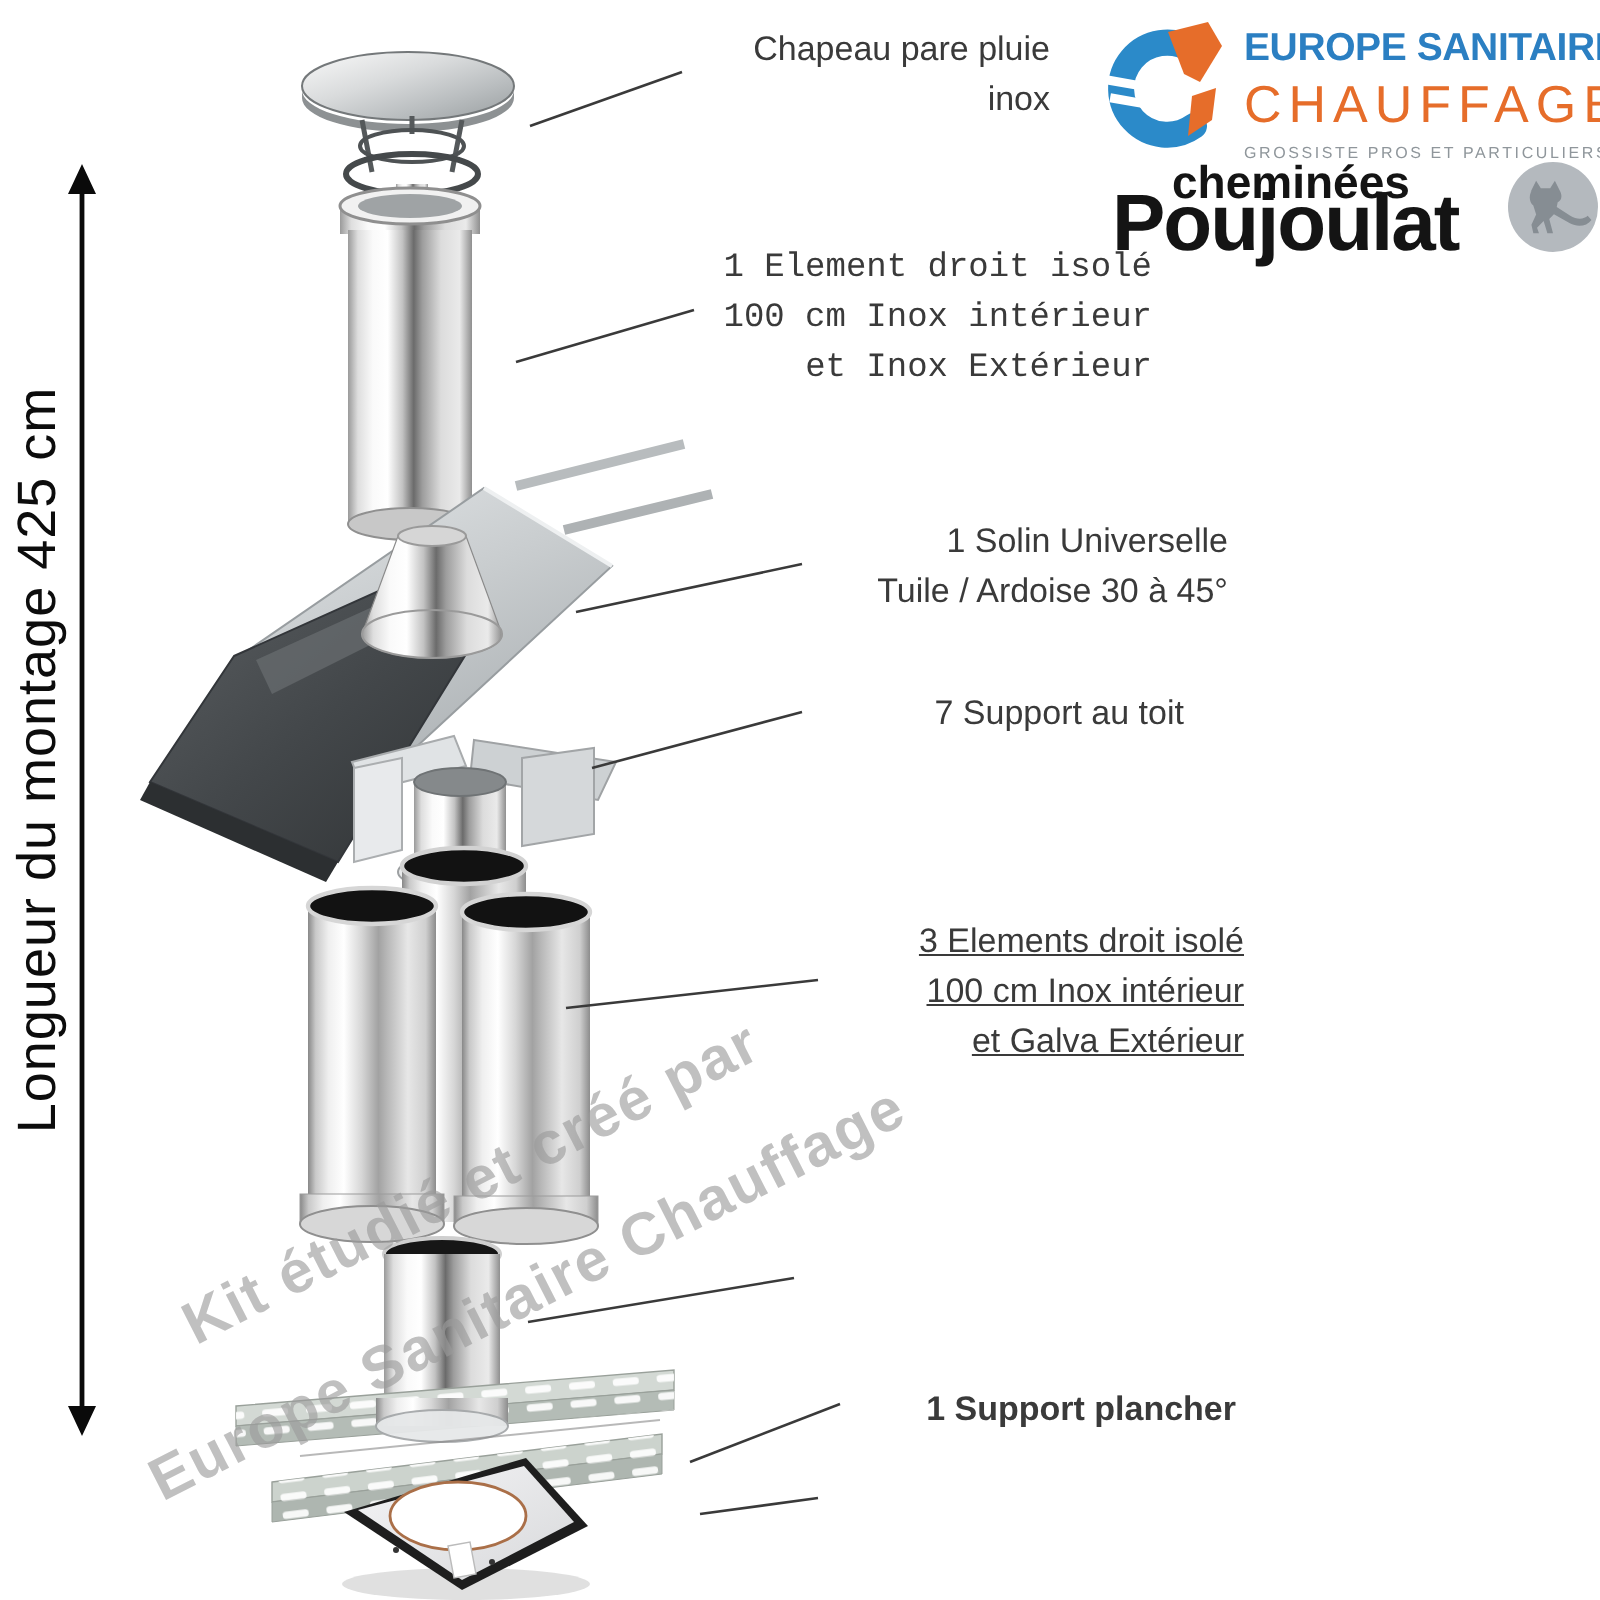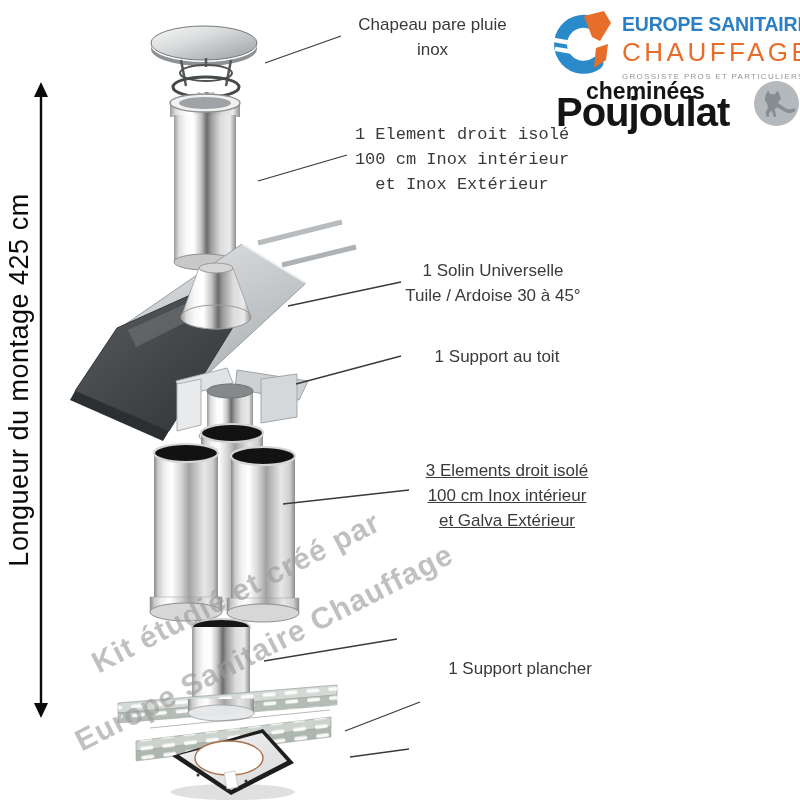--- a/index.html
+++ b/index.html
@@ -1,21 +1,21 @@
 <!DOCTYPE html>
 <html style="--brand-blue: #2b7fc2; --brand-orange: #e66d2a; --tagline-gray: #8f969b; --label-text: #3a3a3a; --watermark-gray: #9b9b9b;"><head>
 <meta charset="utf-8">
 <style>
   html,body{margin:0;padding:0;background:#ffffff;}
   #stage{position:relative;width:800px;height:800px;background:#ffffff;overflow:hidden;
          font-family:"Liberation Sans","DejaVu Sans",sans-serif;}
   #art{position:absolute;left:0;top:0;width:800px;height:800px;}
 
   .part-label{position:absolute;font-size:17px;line-height:25px;color:var(--label-text,#3a3a3a);
-              text-align:center;white-space:pre-line;}
+              text-align:right;white-space:pre-line;}
 
   
   .measure-label{position:absolute;left:19px;top:380px;transform:translate(-50%,-50%) rotate(-90deg);
                  white-space:nowrap;font-size:27px;color:#0c0c0c;letter-spacing:.5px;}
 
   
   .watermark{position:absolute;left:10px;top:505px;width:480px;height:230px;
              display:flex;flex-direction:column;justify-content:center;align-items:center;
              transform:rotate(-27deg);pointer-events:none;}
   .watermark div{font-size:30px;font-weight:700;line-height:62px;letter-spacing:1px;
@@ -203,27 +203,27 @@
     <div>Europe Sanitaire Chauffage</div>
   </div>
 
   <div class="measure-label">Longueur du montage  425 cm</div>
 
   <div class="part-label" style="left:340px;top:12px;width:185px;">Chapeau pare pluie
 inox</div>
   <div class="part-label" style="left:348px;top:122px;width:228px;font-family:Liberation Mono, monospace;">1 Element droit isolé
 100 cm Inox intérieur
 et Inox Extérieur</div>
-  <div class="part-label" style="left:384px;top:258px;width:218px;">1 Solin Universelle
+  <div class="part-label" style="left:396px;top:258px;width:218px;">1 Solin Universelle
 Tuile / Ardoise 30 à 45°</div>
-  <div class="part-label" style="left:402px;top:344px;width:190px;">1 Support au toit</div>
+  <div class="part-label" style="left:402px;top:344px;width:190px;">7 Support au toit</div>
   <div class="part-label" style="left:392px;top:458px;width:230px;text-decoration:underline;">3 Elements droit isolé
 100 cm Inox intérieur
 et Galva Extérieur</div>
-  <div class="part-label" style="left:422px;top:656px;width:196px;">1 Support plancher</div>
+  <div class="part-label" style="left:422px;top:692px;width:196px;font-weight:bold;">1 Support plancher</div>
 
   <div class="esc-logo">
     <svg class="esc-icon" viewBox="0 0 66 68">
       <path d="M46,15 A23,23 0 1 0 47,53" fill="none" stroke="#2b8ac9" stroke-width="13" stroke-linecap="round"></path>
       <rect x="3" y="29" width="17" height="4.5" fill="#ffffff" transform="rotate(10 11 31)"></rect>
       <rect x="5" y="38" width="17" height="4.5" fill="#ffffff" transform="rotate(10 13 40)"></rect>
       <path d="M34,6 L54,1 L61,13 L50,31 L42,27 Z" fill="#e66d2a"></path>
       <path d="M46,38 L58,34 L56,50 L44,58 Z" fill="#e66d2a"></path>
     </svg>
     <div class="esc-text">

